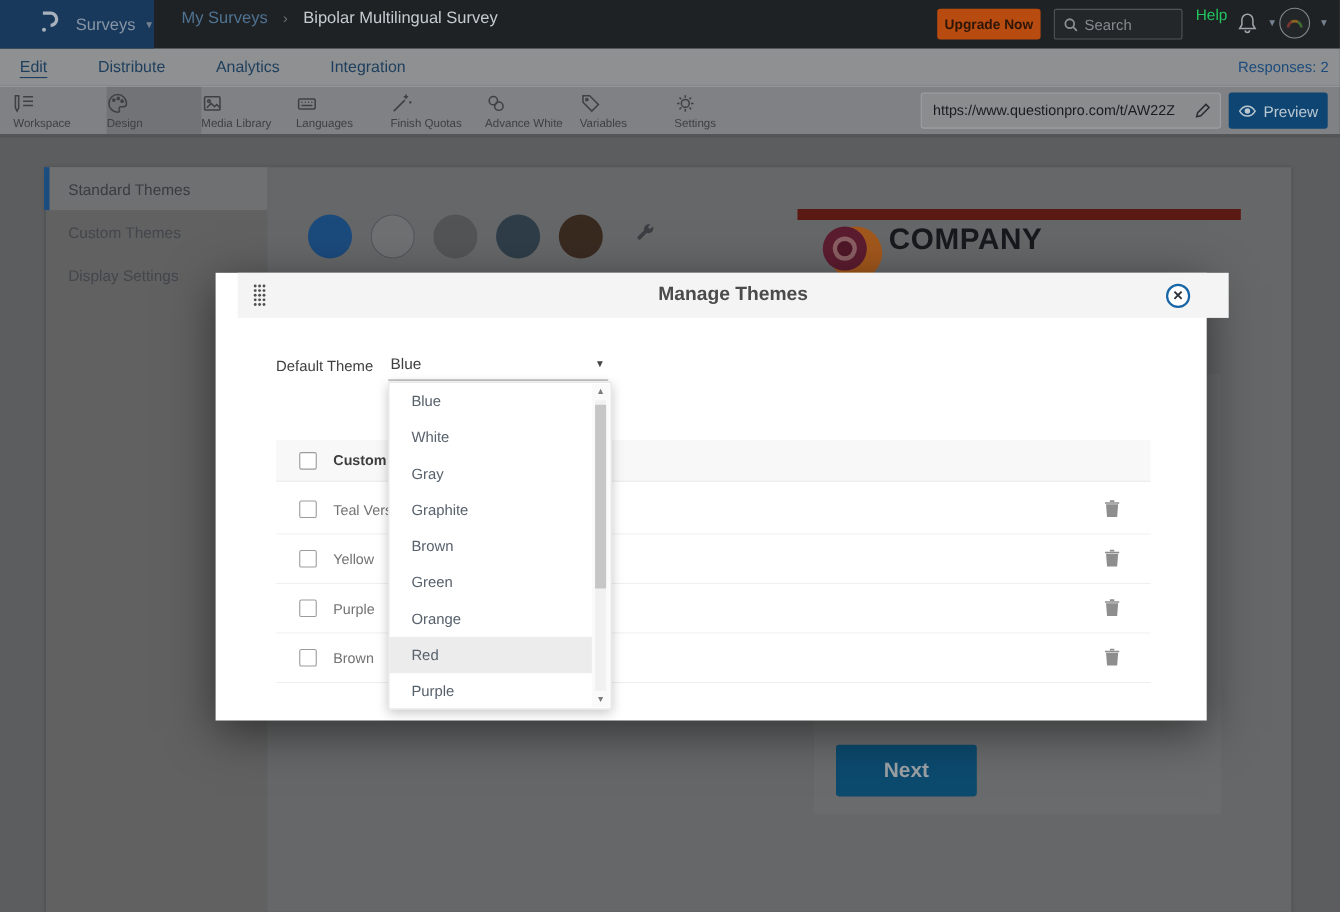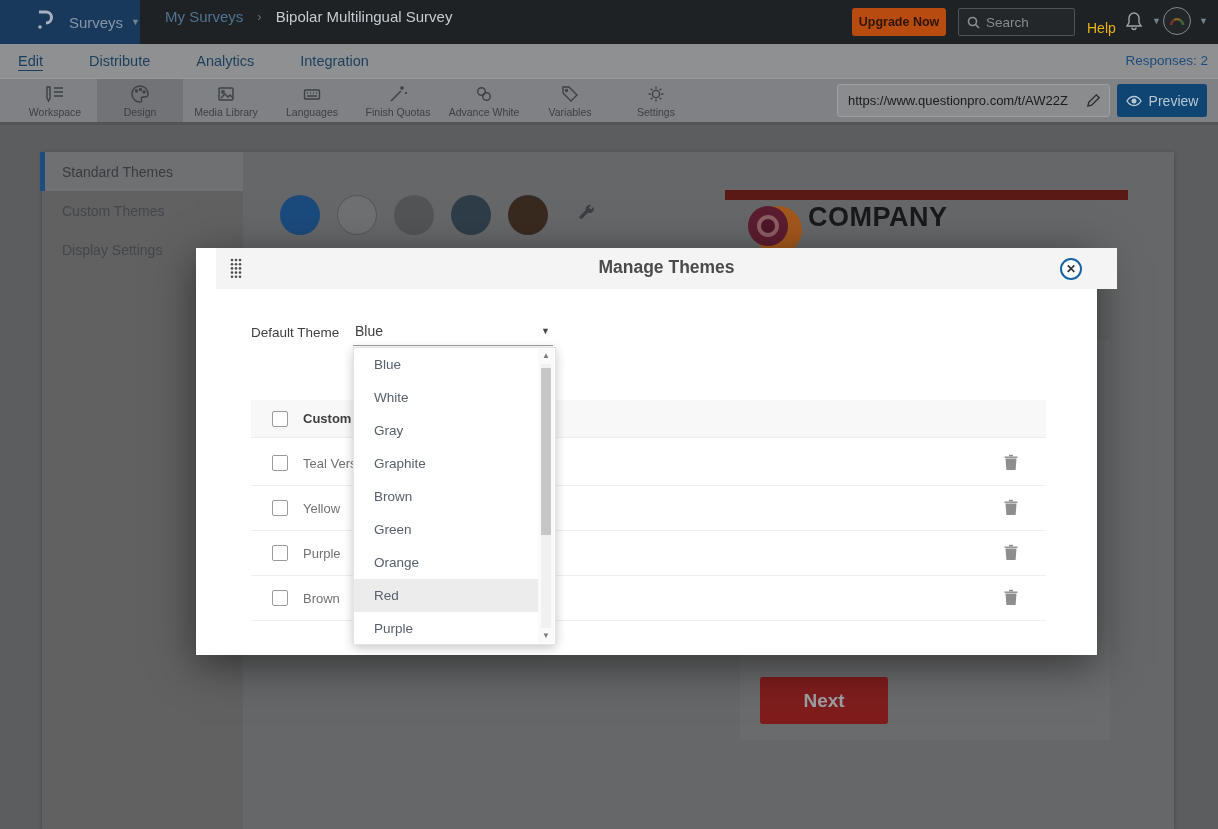--- a/index.html
+++ b/index.html
@@ -17,39 +17,39 @@
   .crumb1 { color:#4f7393; font-size:15px; cursor:pointer; }
   .crumb-sep { color:#6e7276; font-size:13px; }
   .crumb2 { color:#c4ccd2; font-size:15px; }
   .upgrade-btn { position:absolute; left:852px; top:8px; width:94px; height:28px; background:#b84b10;
     border:none; border-radius:3px; color:#2d1607; font-weight:bold; font-size:12.5px; cursor:pointer; }
   .searchbox { position:absolute; left:958px; top:8px; width:117px; height:28px; background:#24272a;
     border:1px solid #4f5458; border-radius:2px; display:flex; align-items:center; }
   .searchbox svg { margin:0 6px 0 8px; }
   .searchbox input { background:transparent; border:none; outline:none; color:#a7adb3; font-size:13.5px; width:80px; }
   .searchbox input::placeholder { color:#848b91; }
-  .help-label { position:absolute; left:1087px; top:20px; color:#eab308; font-size:14px; cursor:pointer; }
+  .help-label { position:absolute; left:1087px; top:5px; color:#22c55e; font-size:14px; cursor:pointer; }
   .bell-wrap { position:absolute; left:1124px; top:10px; display:flex; align-items:center; color:#9fa5aa; cursor:pointer; }
   .avatar-wrap { position:absolute; left:1163px; top:7px; display:flex; align-items:center; cursor:pointer; }
   .avatar { width:28px; height:28px; border-radius:50%; border:1px solid #85898d; background:#232629;
     display:flex; align-items:center; justify-content:center; }
 
   
   .tabbar { position:absolute; left:0; top:44px; width:1218px; height:34px; background:#8e9092; }
   .tabs { position:absolute; left:18px; top:0; height:34px; display:flex; gap:46px; align-items:center; }
   .tab { color:#1d3e5c; font-size:14.5px; cursor:pointer; }
   .tab.active span { border-bottom:1.5px solid #1d3e5c; padding-bottom:1px; }
   .responses { position:absolute; right:10px; top:9px; color:#1d4b7c; font-size:13.5px; }
 
   
   .toolbar { position:absolute; left:0; top:78px; width:1218px; height:44px; background:#7f8184;
     border-top:1px solid #97989a; }
   .toolbar-divider { position:absolute; left:0; top:122px; width:1218px; height:3px; background:#525456; }
   .tool-btn { position:absolute; top:0; height:43px; width:86px; display:flex; flex-direction:column;
-    align-items:center; justify-content:center; gap:2px; color:#3d4144; cursor:pointer; }
+    align-items:flex-start; justify-content:center; gap:2px; color:#3d4144; cursor:pointer; }
   .tool-btn.active { background:#717376; }
   .tool-btn .tlabel { font-size:10.5px; white-space:nowrap; }
   .url-field { position:absolute; left:837px; top:5px; width:273px; height:33px; background:#8a8c8e;
     border:1px solid #9da0a2; border-radius:3px; }
   .url-field input { width:230px; height:31px; background:transparent; border:none; outline:none;
     color:#181c1f; font-size:13px; padding-left:10px; }
   .url-pencil { position:absolute; right:8px; top:8px; color:#2b2f33; }
   .preview-btn { position:absolute; left:1117px; top:5px; width:90px; height:33px; background:#0f4573;
     border:none; border-radius:3px; color:#b9c7d1; font-size:14px; cursor:pointer;
     display:flex; align-items:center; justify-content:center; gap:7px; }
@@ -278,21 +278,21 @@
 
   <div class="accent-bar" style="background: rgb(90, 25, 18);"></div>
   <div class="brand-logo">
     <div class="c" style="left:6px;top:0;width:48px;height:48px;background:#a2581c;"></div>
     <div class="c" style="left:0;top:0;width:40px;height:40px;background:#5c1c30;"></div>
     <div class="c" style="left:9px;top:9px;width:22px;height:22px;background:#8a5f63;"></div>
     <div class="c" style="left:13px;top:13px;width:14px;height:14px;background:#4f1728;"></div>
   </div>
   <div class="company-label">COMPANY</div>
   <div class="preview-card"></div>
-  <button class="next-btn" style="background: #7f1d1d;">Next</button>
+  <button class="next-btn" style="background: #0c4a6e;">Next</button>
 </div>
 
 <div class="modal">
   <div class="modal-header">
     <span class="drag-handle">
       <svg width="12" height="21" viewBox="0 0 12 21" fill="currentColor">
         <circle cx="2" cy="2" r="1.3"></circle>
           <circle cx="6" cy="2" r="1.3"></circle>
           <circle cx="10" cy="2" r="1.3"></circle>
         <circle cx="2" cy="6.2" r="1.3"></circle>

